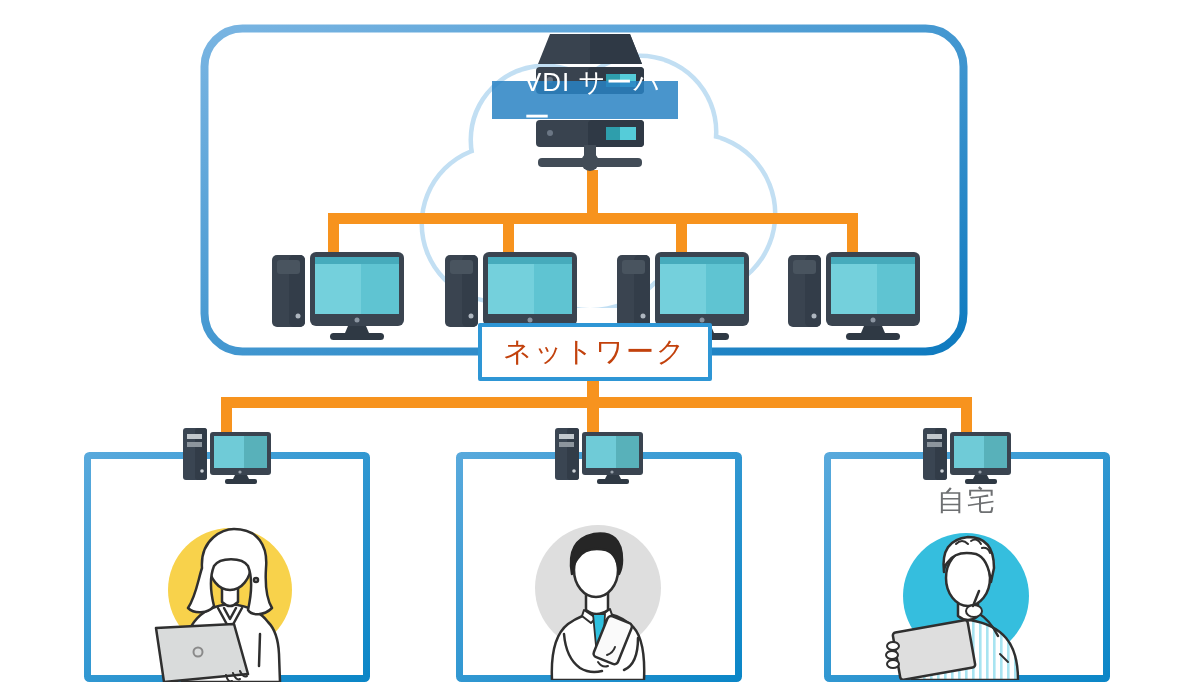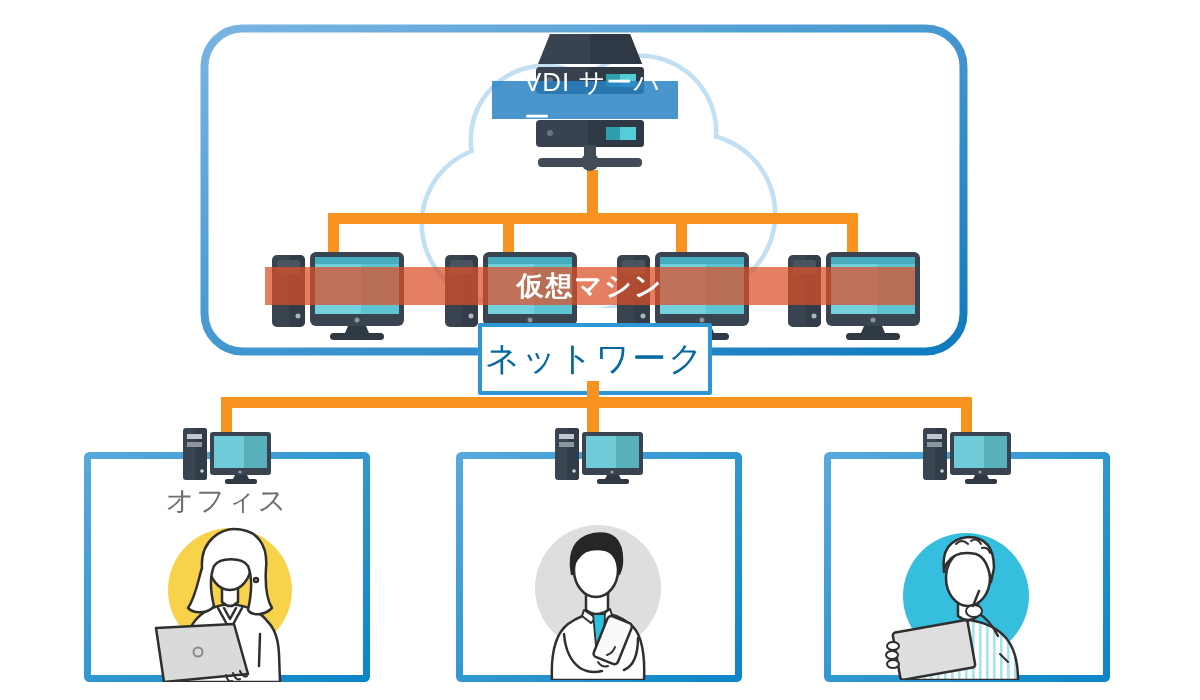--- a/index.html
+++ b/index.html
@@ -22,26 +22,26 @@
   }
   .band-orange {
     position: absolute;
     left: 265px; top: 267px; width: 650px; height: 38px;
     background: rgba(219,80,40,0.73);
     display: flex; align-items: center; justify-content: center;
     color: #fff; font-size: 27px; font-weight: bold; letter-spacing: 2px;
   }
   .netbox {
     position: absolute;
-    left: 478px; top: 323px; width: 234px; height: 72px;
+    left: 478px; top: 323px; width: 234px; height: 58px;
     background: #fff;
     border: 4px solid #2E96D5;
     border-radius: 2px;
     display: flex; align-items: center; justify-content: center;
-    color: #0369a1; font-size: 34px; letter-spacing: 2px;
+    color: #c2410c; font-size: 28px; letter-spacing: 2px;
   }
   .loc-label {
     position: absolute;
     width: 286px; height: 34px;
     display: flex; align-items: center; justify-content: center;
     color: #6E7072; font-size: 28px; letter-spacing: 2px;
   }
   svg { display: block; }
 </style>
 </head>
@@ -162,40 +162,34 @@
       <circle cx="26" cy="64" r="2.5" fill="#AEB6BF"></circle>
     <rect x="38" y="0" width="94" height="74" rx="6" fill="#3A4450"></rect>
     <rect x="43" y="5" width="84" height="57" fill="#5FC4D2"></rect>
       <rect x="43" y="5" width="46" height="57" fill="#74D0DC"></rect>
     <rect x="43" y="5" width="84" height="7" fill="#46ABBC"></rect>
       <circle cx="85" cy="68" r="2.5" fill="#8B95A1"></circle>
     <polygon points="76,74 94,74 97,81 73,81" fill="#2F3944"></polygon>
       <rect x="58" y="81" width="54" height="7" rx="3.5" fill="#2F3944"></rect>
   </svg>
 
-  <div class="band-orange">
-    <span>仮想マシン</span>
-  </div>
 
   <div class="netbox">
     <span>ネットワーク</span>
   </div>
 
   <div class="oline" style="left:587px;top:381px;width:12px;height:27px"></div>
   <div class="oline" style="left:221px;top:397px;width:751px;height:11px"></div>
   <div class="oline" style="left:221px;top:397px;width:11px;height:36px"></div>
   <div class="oline" style="left:587px;top:397px;width:12px;height:36px"></div>
   <div class="oline" style="left:961px;top:397px;width:11px;height:36px"></div>
 
   <svg class="abs" style="left:84px;top:452px" width="286" height="230">
     <rect x="3.5" y="3.5" width="279" height="223" rx="2" fill="#fff" stroke="url(#boxgrad)" stroke-width="7"></rect>
   </svg>
-  <div class="loc-label" style="left:84px;top:484px">
-    <span>オフィス</span>
-  </div>
   <svg class="abs" style="left:138px;top:524px" width="184" height="158">
     <circle cx="92" cy="66" r="62" fill="#F8D24B"></circle>
     <g stroke="#2F2F2F" stroke-width="2.5" stroke-linejoin="round" stroke-linecap="round">
       <path d="M56,98 Q68,82 92,80 Q118,82 130,98 Q140,108 141,130 L142,158 L44,158 L46,126 Q48,108 56,98 Z" fill="#fff"></path>
       <path d="M84,58 L84,78 Q92,86 100,78 L100,58 Z" fill="#fff"></path>
       <ellipse cx="92" cy="40" rx="21" ry="26" fill="#fff"></ellipse>
       <path d="M64,44 C62,14 86,5 96,5 C120,5 130,22 128,44 C127,60 128,74 134,84 C126,92 114,92 110,86 C114,68 114,52 110,42 C104,33 82,33 76,42 C72,52 72,66 76,82 C70,90 56,90 50,84 C58,72 60,56 64,44 Z" fill="#fff"></path>
       <path d="M80,84 L92,106 L104,84" fill="none"></path>
       <path d="M86,84 L92,95 L98,84" fill="none"></path>
       <path d="M122,110 L121,142" fill="none"></path>
@@ -224,20 +218,23 @@
       </g>
       <path d="M58,112 Q60,136 74,146 Q84,152 96,149" fill="none"></path>
       <path d="M132,116 Q132,142 118,148" fill="none"></path>
       <path d="M92,140 q4,6 10,4 M101,133 q6,-2 8,-8" fill="none" stroke-width="2"></path>
     </g>
   </svg>
 
   <svg class="abs" style="left:824px;top:452px" width="286" height="230">
     <rect x="3.5" y="3.5" width="279" height="223" rx="2" fill="#fff" stroke="url(#boxgrad)" stroke-width="7"></rect>
   </svg>
+  <div class="loc-label" style="left:824px;top:484px">
+    <span>自宅</span>
+  </div>
   <svg class="abs" style="left:874px;top:528px" width="184" height="152">
     <circle cx="92" cy="68" r="63" fill="#35BEDE"></circle>
     <g stroke="#2F2F2F" stroke-width="2.5" stroke-linejoin="round" stroke-linecap="round">
       <path d="M38,152 Q44,116 64,104 Q80,94 96,92 Q120,96 132,110 Q144,124 144,152 Z" fill="url(#vstripes)"></path>
       <path d="M84,64 L84,88 Q94,96 104,88 L104,62 Z" fill="#fff"></path>
       <ellipse cx="94" cy="50" rx="22" ry="28" fill="#fff"></ellipse>
       <path d="M70,44 Q66,12 94,9 Q120,9 120,40 L117,54 Q114,30 102,26 Q82,22 74,34 Q70,38 70,44 Z" fill="#fff"></path>
       <path d="M82,16 q6,-6 12,0 M97,13 q6,-4 10,3 M108,20 q6,-1 8,5" fill="none" stroke-width="2"></path>
       <path d="M124,108 Q116,92 104,85" fill="none"></path>
       <ellipse cx="100" cy="83" rx="8" ry="6" fill="#fff" stroke-width="2"></ellipse>

